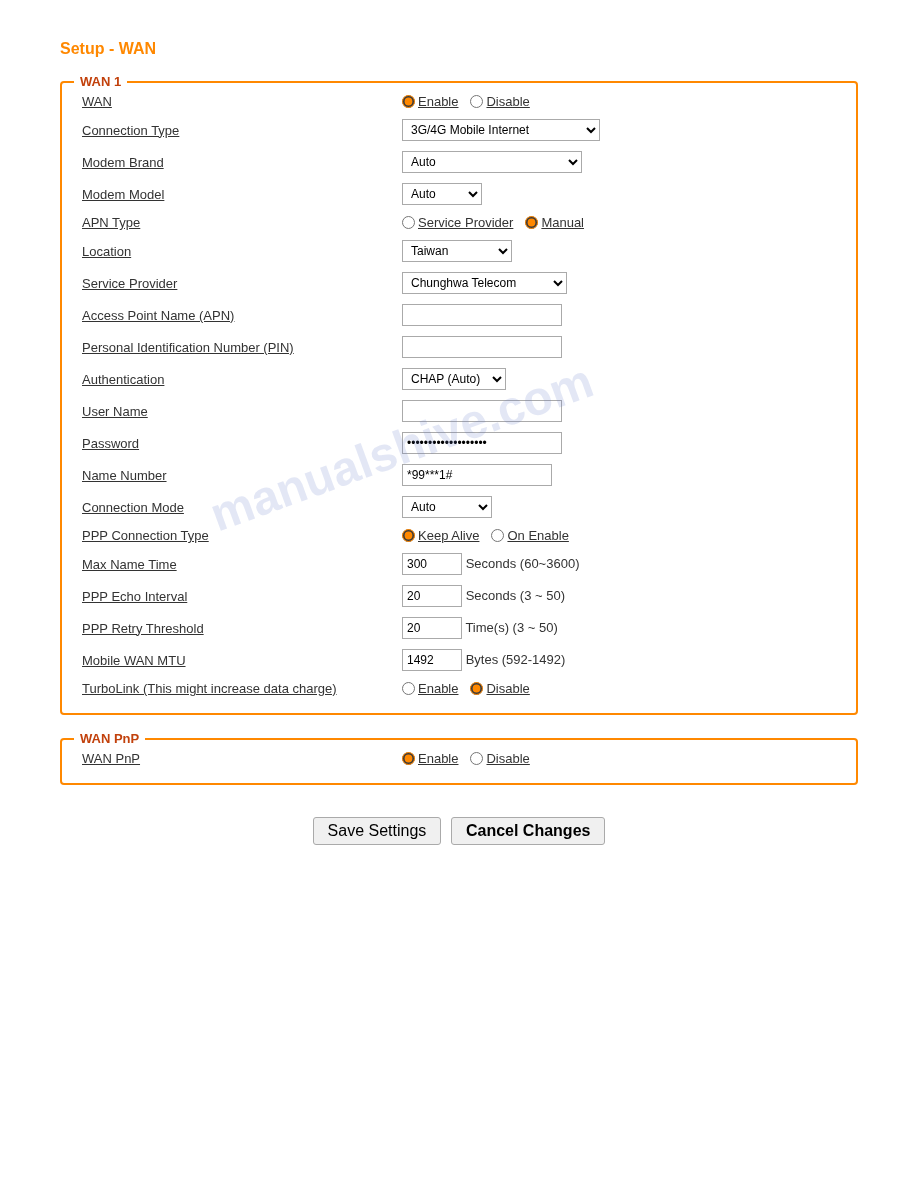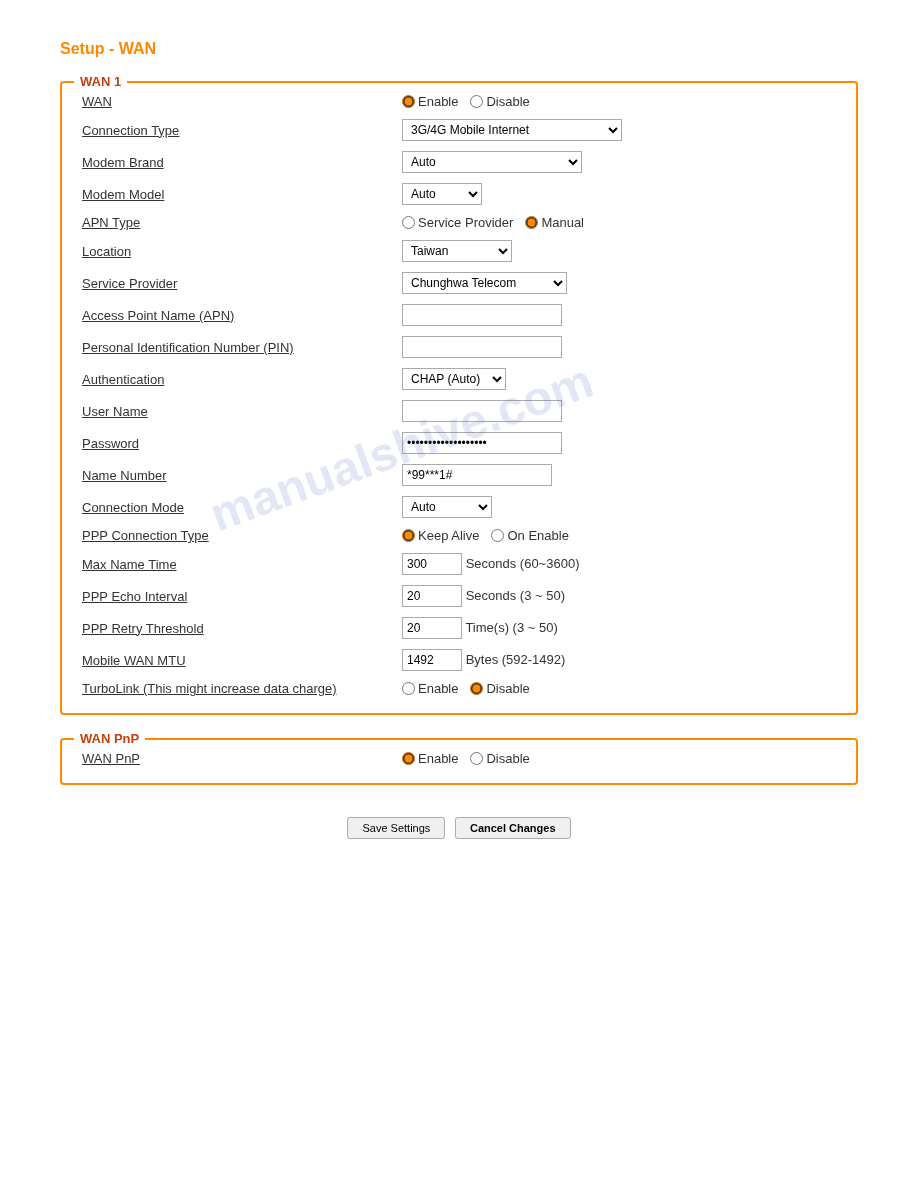--- a/index.html
+++ b/index.html
@@ -60,31 +60,32 @@
       border: 1px solid #aaa;
       padding: 2px 4px;
       font-size: 12px;
       height: 22px;
       background: #fff;
     }
     .radio-group {
       display: flex;
       align-items: flex-end;
       gap: 12px;
+      text-decoration: underline;
     }
     .radio-item {
       display: flex;
       align-items: center;
       gap: 3px;
     }
     .btn {
       border: 1px solid #aaa;
       background: #f0f0f0;
       padding: 4px 14px;
-      font-size: 11px;
+      font-size: 16px;
       cursor: pointer;
       border-radius: 3px;
     }
     .button-row {
       text-align: center;
       padding: 16px 0 8px 0;
     }
     .small-input {
       width: 60px;
     }
@@ -137,21 +138,21 @@
                 <input type="radio" name="wan" style="">
                 <span>Disable</span>
               </span>
             </span>
           </td>
         </tr>
 
         <tr>
           <td>Connection Type</td>
           <td>
-            <select style="width:220px;">
+            <select style="width:198px;">
               <option>3G/4G Mobile Internet</option>
             </select>
           </td>
         </tr>
 
         <tr>
           <td>Modem Brand</td>
           <td>
             <select style="width:180px;">
               <option>Auto</option>

